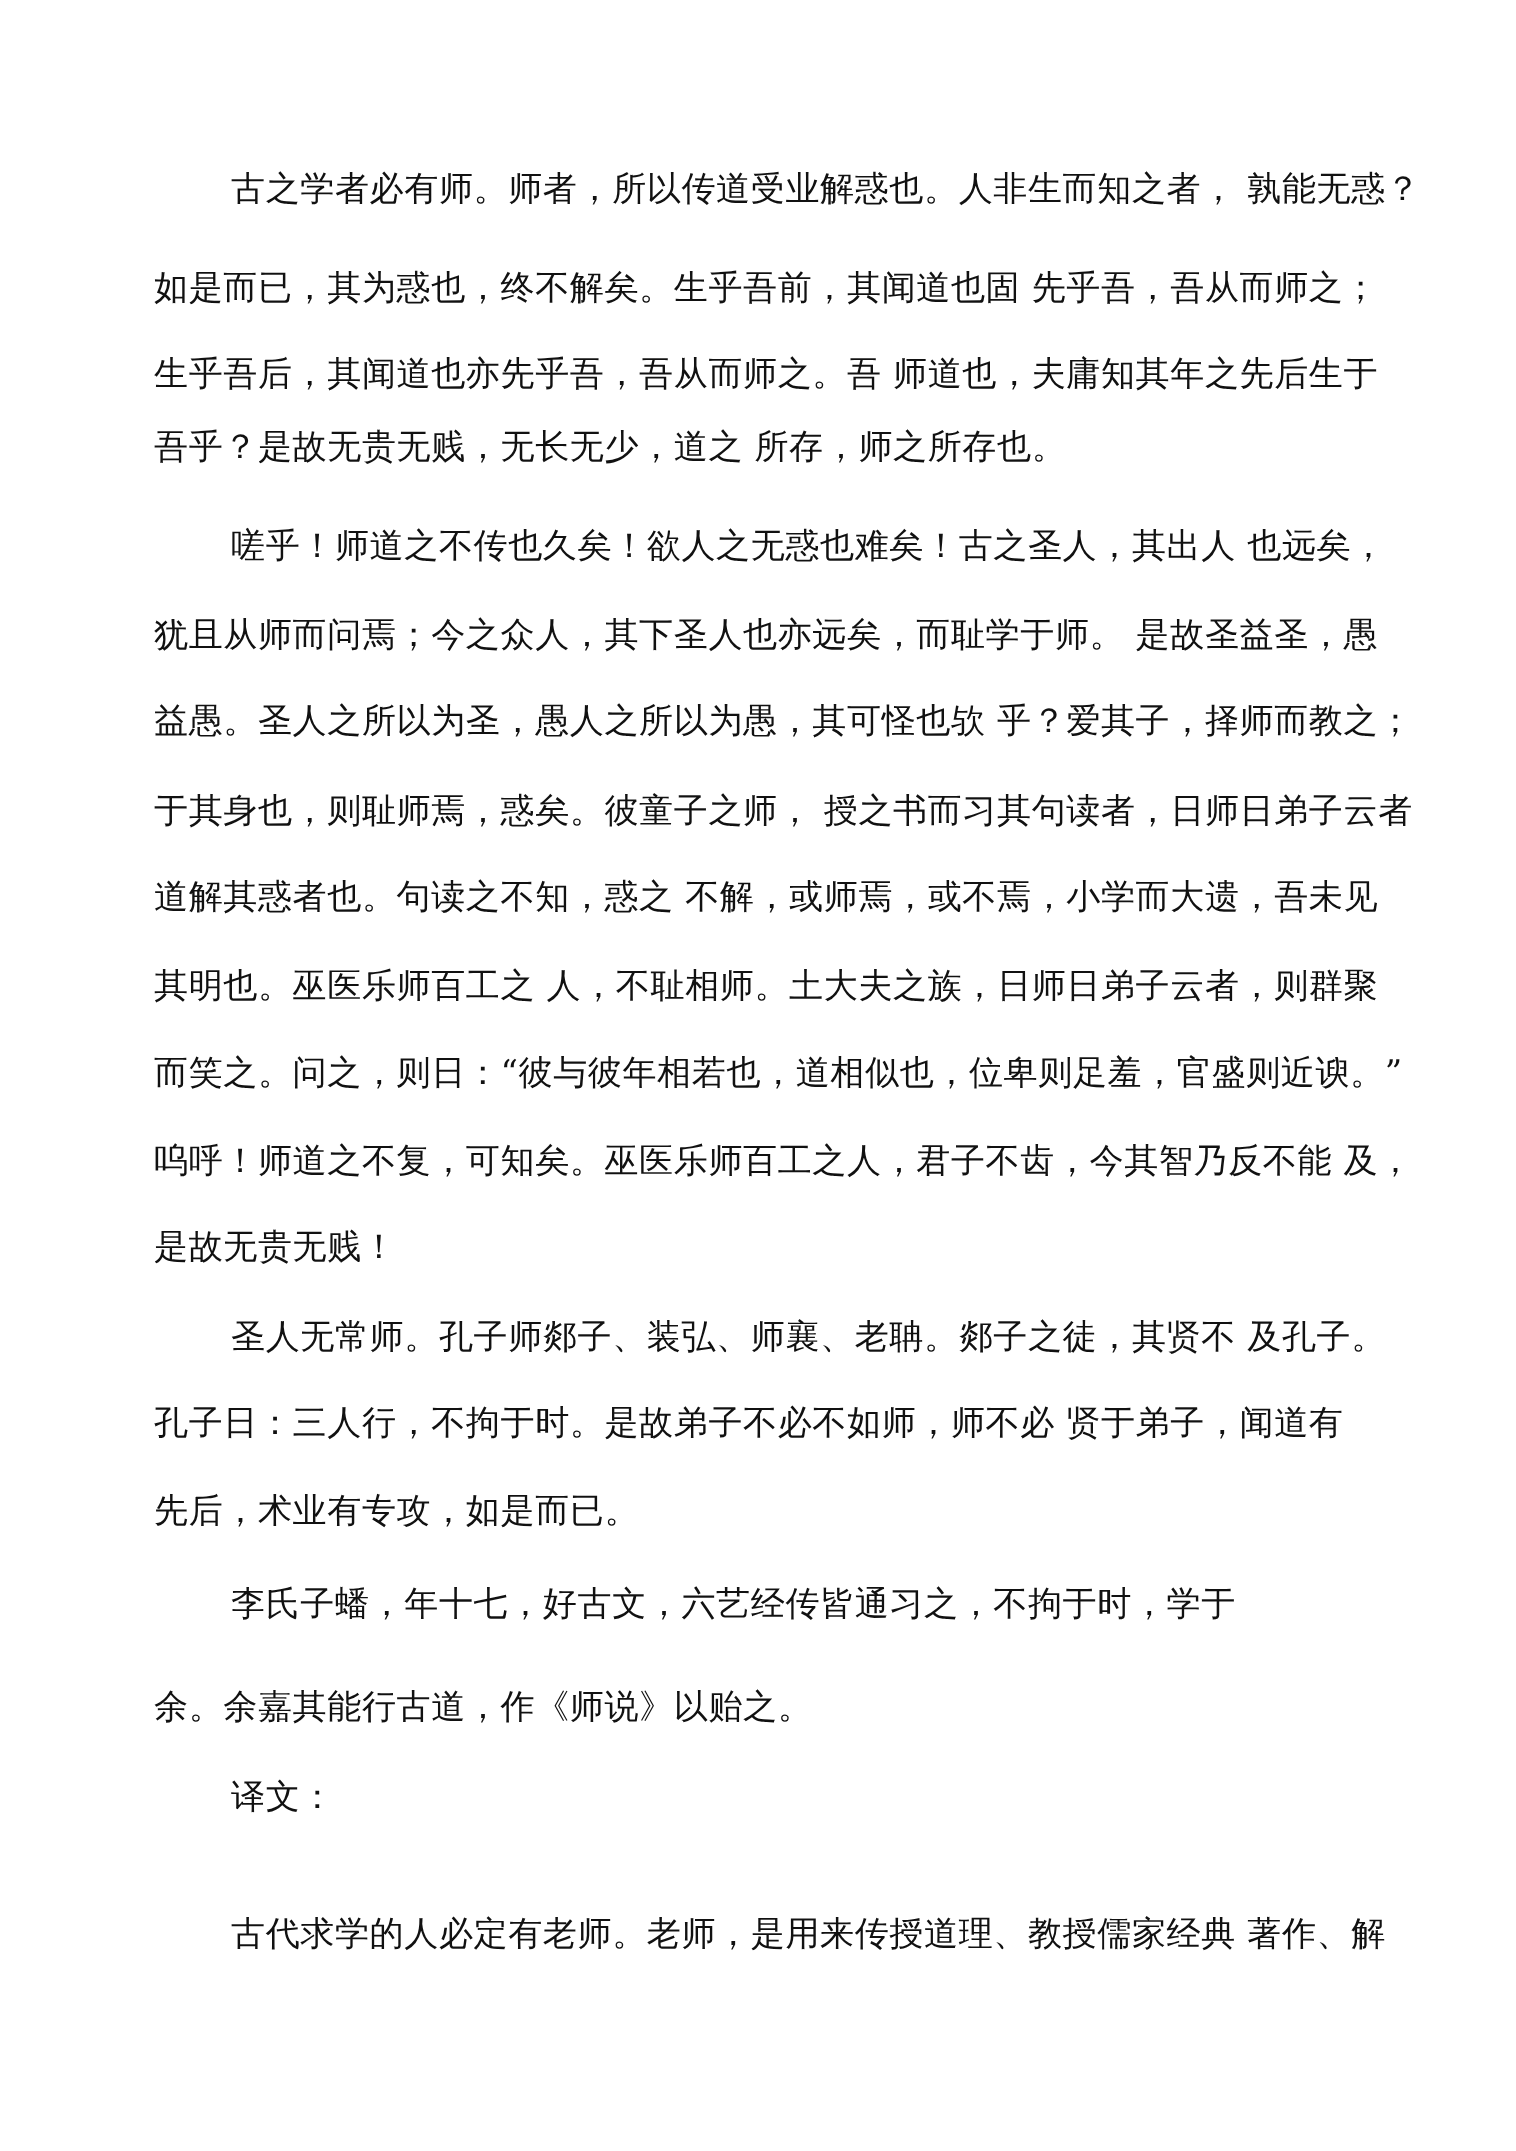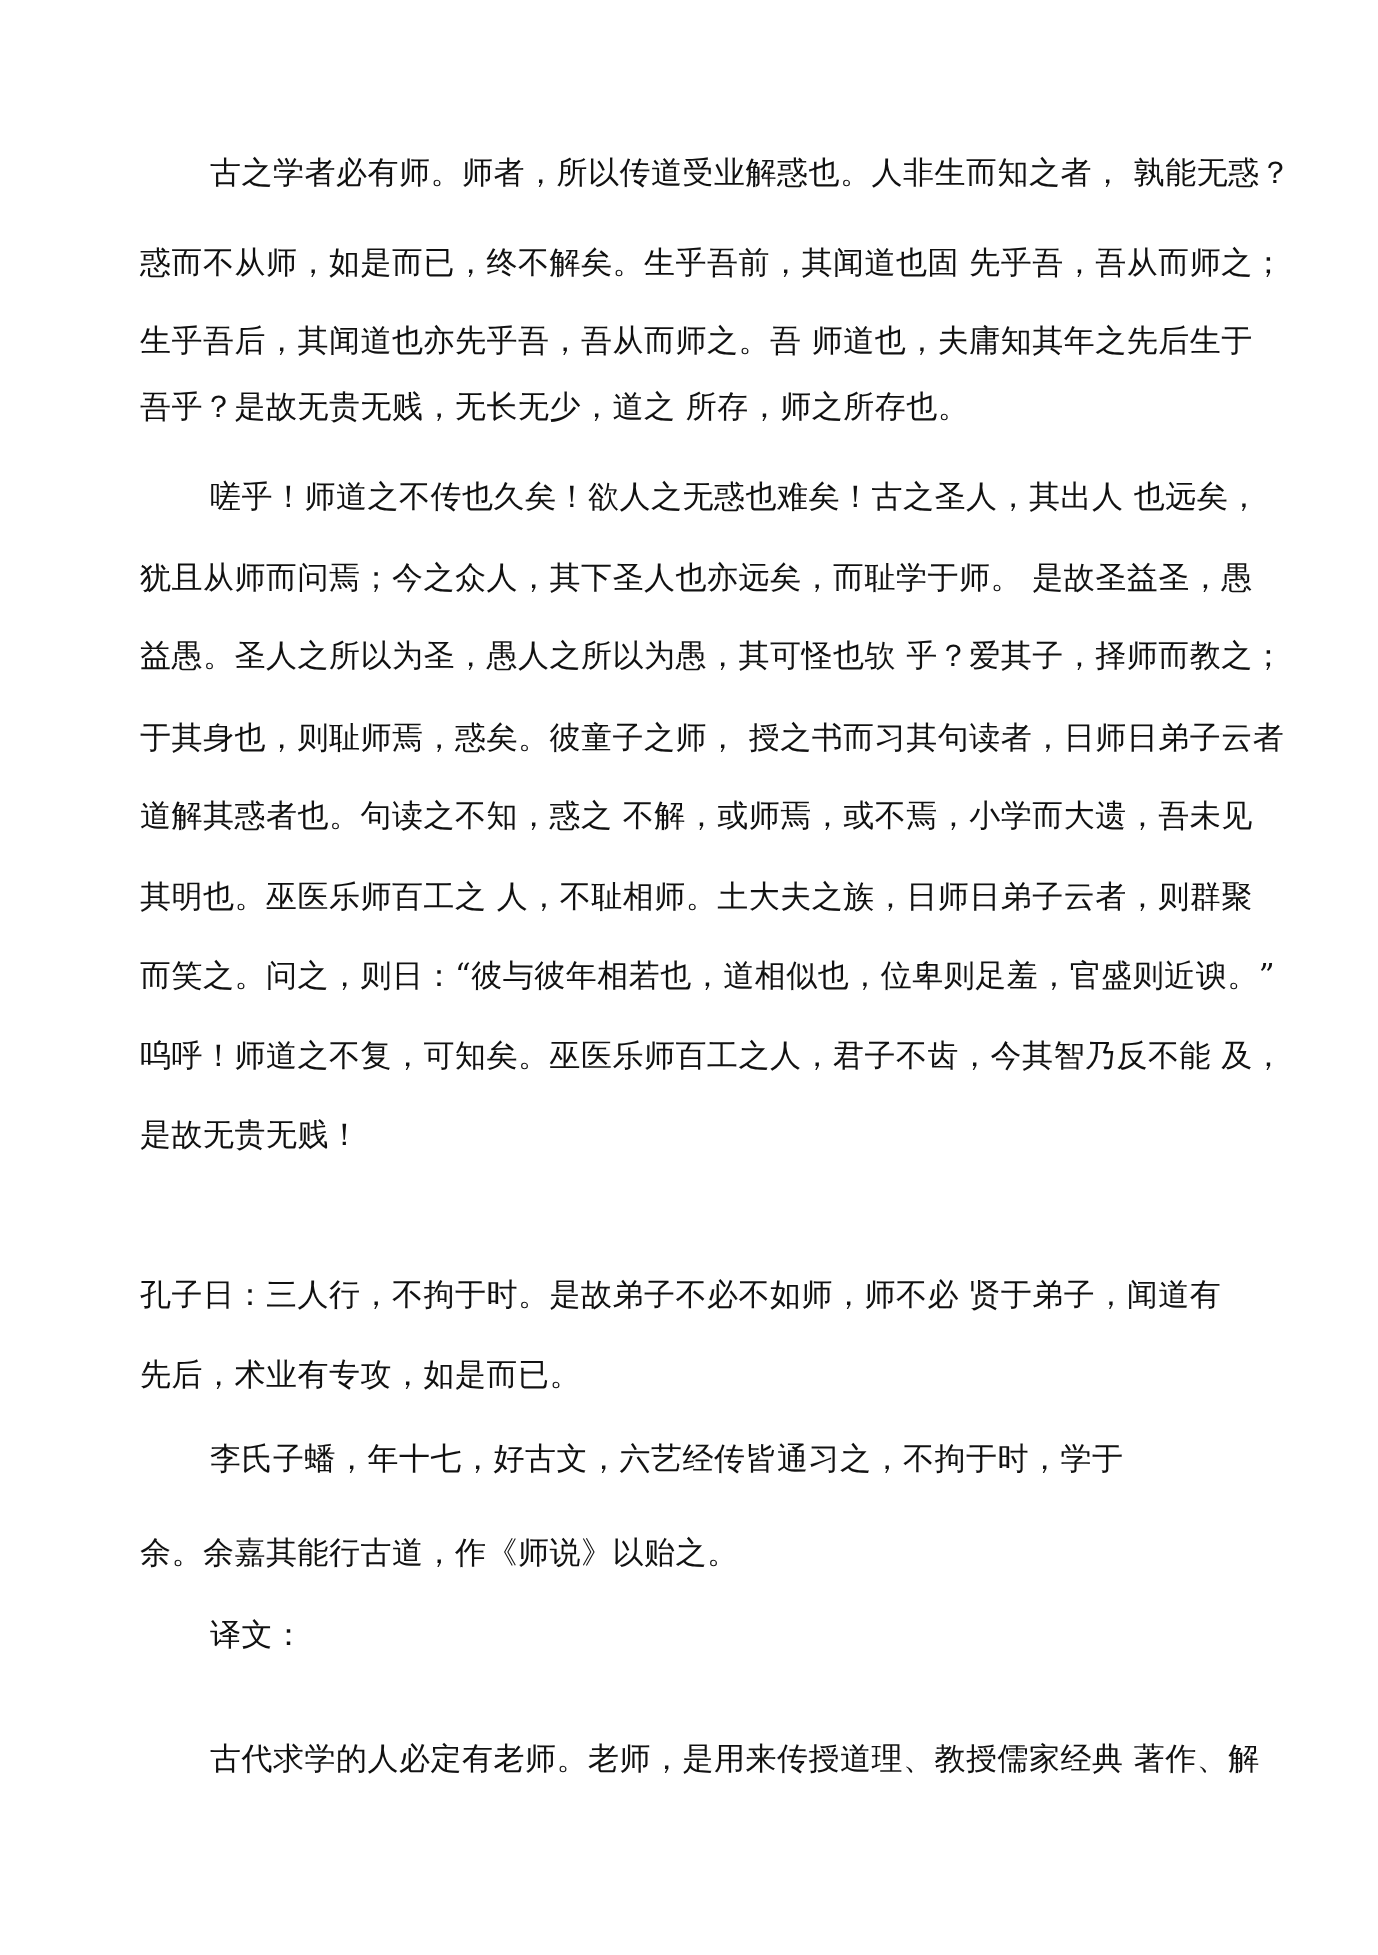--- a/index.html
+++ b/index.html
@@ -30,31 +30,32 @@
     white-space: pre;
     letter-spacing: 0.5px;
   }
   .indent { left: 210px; }
 </style>
 </head>
 <body>
 
 <div class="page">
   <div class="line indent" style="top:152px">古之学者必有师。师者，所以传道受业解惑也。人非生而知之者， 孰能无惑？</div>
-  <div class="line" style="top:242px">惑而不从师，如是而已，终不解矣。生乎吾前，其闻道也固 先乎吾，吾从而师之；</div>
+  <div class="line" style="top:242px">如是而已，其为惑也，终不解矣。生乎吾前，其闻道也固 先乎吾，吾从而师之；</div>
   <div class="line" style="top:320px">生乎吾后，其闻道也亦先乎吾，吾从而师之。吾 师道也，夫庸知其年之先后生于</div>
   <div class="line" style="top:386px">吾乎？是故无贵无贱，无长无少，道之 所存，师之所存也。</div>
   <div class="line indent" style="top:476px">嗟乎！师道之不传也久矣！欲人之无惑也难矣！古之圣人，其出人 也远矣，</div>
   <div class="line" style="top:557px">犹且从师而问焉；今之众人，其下圣人也亦远矣，而耻学于师。 是故圣益圣，愚</div>
   <div class="line" style="top:635px">益愚。圣人之所以为圣，愚人之所以为愚，其可怪也欤 乎？爱其子，择师而教之；</div>
   <div class="line" style="top:717px">于其身也，则耻师焉，惑矣。彼童子之师， 授之书而习其句读者，日师日弟子云者</div>
   <div class="line" style="top:795px">道解其惑者也。句读之不知，惑之 不解，或师焉，或不焉，小学而大遗，吾未见</div>
   <div class="line" style="top:876px">其明也。巫医乐师百工之 人，不耻相师。土大夫之族，日师日弟子云者，则群聚</div>
   <div class="line" style="top:955px">而笑之。问之，则日：“彼与彼年相若也，道相似也，位卑则足羞，官盛则近谀。”</div>
   <div class="line" style="top:1035px">呜呼！师道之不复，可知矣。巫医乐师百工之人，君子不齿，今其智乃反不能 及，</div>
   <div class="line" style="top:1114px">是故无贵无贱！</div>
+  <div class="line indent" style="top:1195px">圣人无常师。孔子师郯子、装弘、师襄、老聃。郯子之徒，其贤不 及孔子。</div>
   <div class="line" style="top:1274px">孔子日：三人行，不拘于时。是故弟子不必不如师，师不必 贤于弟子，闻道有</div>
   <div class="line" style="top:1354px">先后，术业有专攻，如是而已。</div>
   <div class="line indent" style="top:1438px">李氏子蟠，年十七，好古文，六艺经传皆通习之，不拘于时，学于</div>
   <div class="line" style="top:1532px">余。余嘉其能行古道，作《师说》以贻之。</div>
   <div class="line indent" style="top:1614px">译文：</div>
   <div class="line indent" style="top:1738px">古代求学的人必定有老师。老师，是用来传授道理、教授儒家经典 著作、解</div>
 </div>
 
 </body></html>

